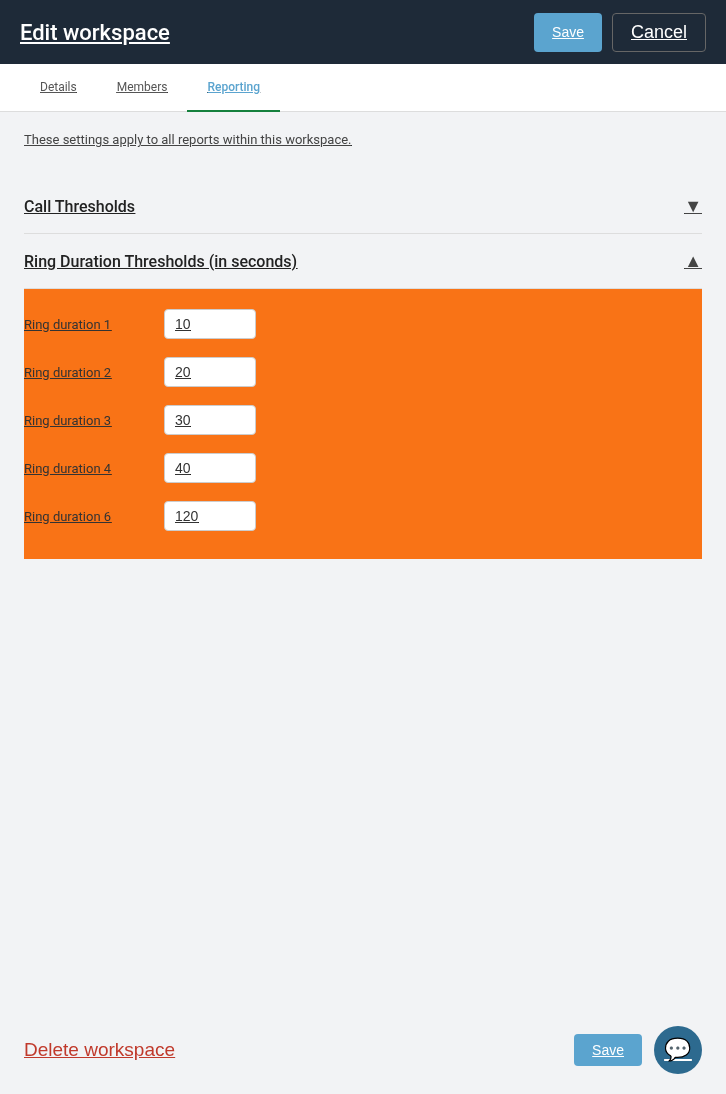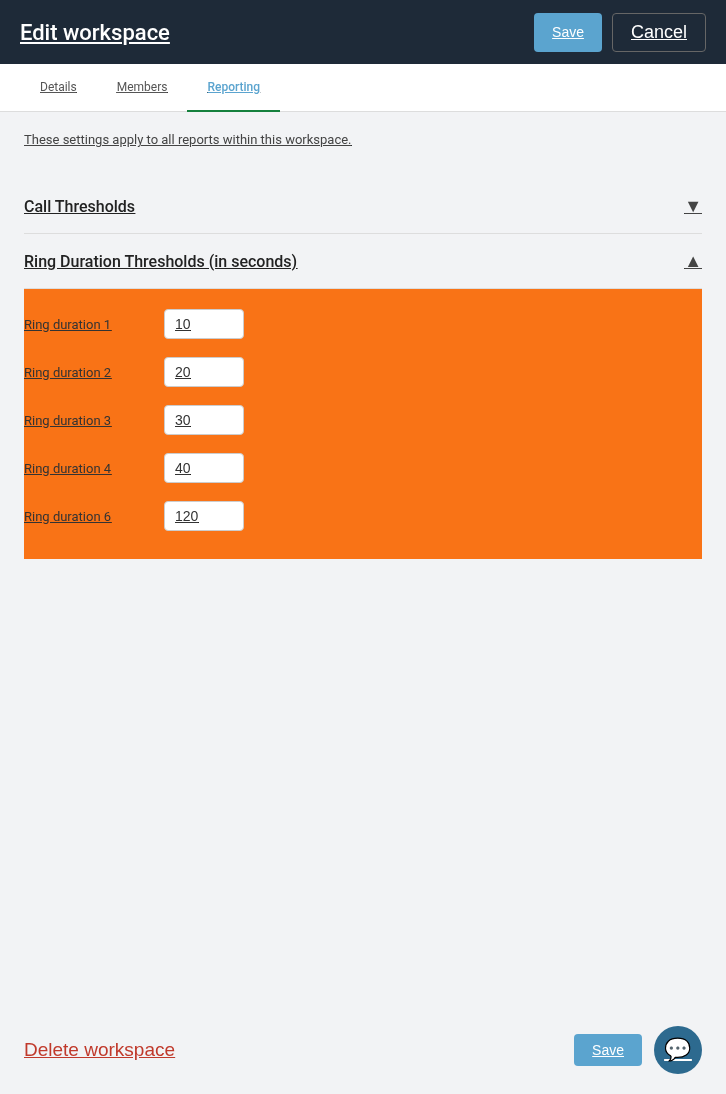--- a/index.html
+++ b/index.html
@@ -117,21 +117,21 @@
       align-items: center;
       margin-bottom: 18px;
     }
     .form-label {
       font-size: 13px;
       color: #333;
       width: 140px;
       flex-shrink: 0;
     }
     .form-input {
-      width: 80px;
+      width: 92px;
       padding: 6px 10px;
       border: 1px solid #ccc;
       border-radius: 4px;
       font-size: 14px;
       background: #fff;
       color: #333;
     }
 
     
     .footer {

